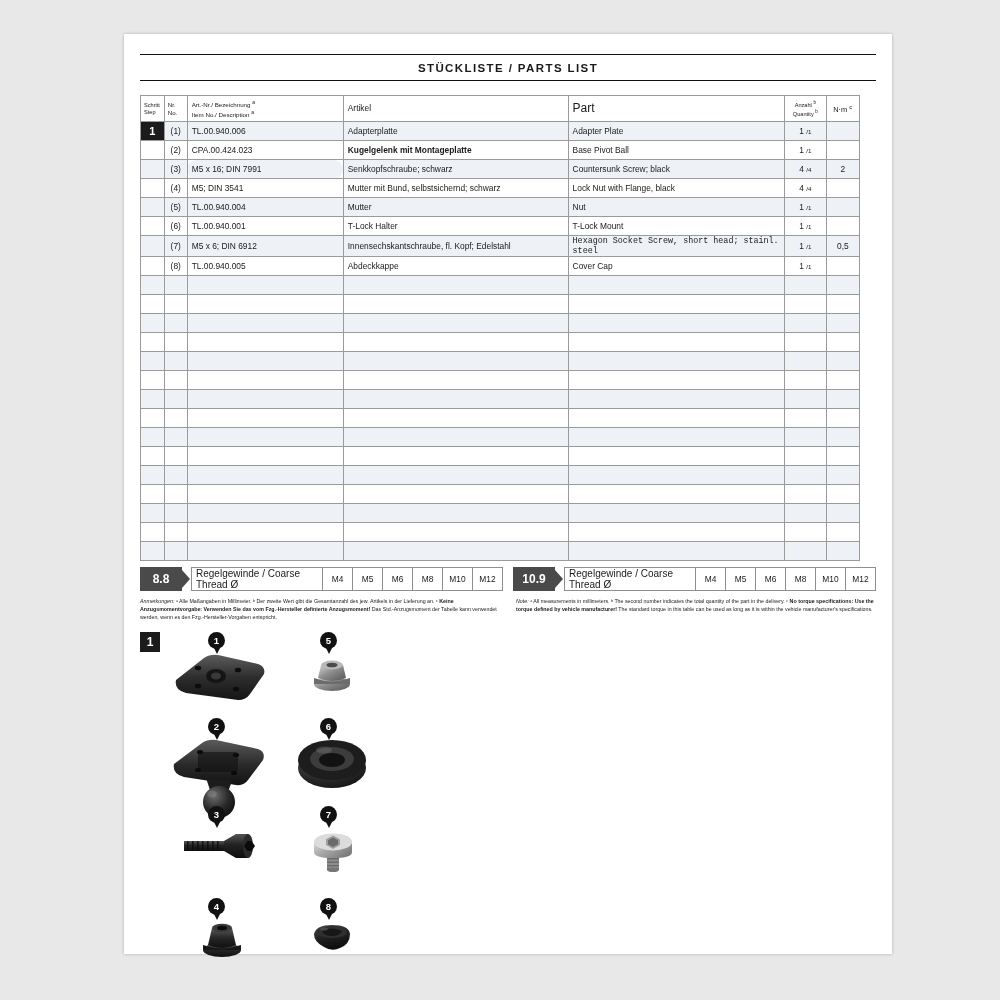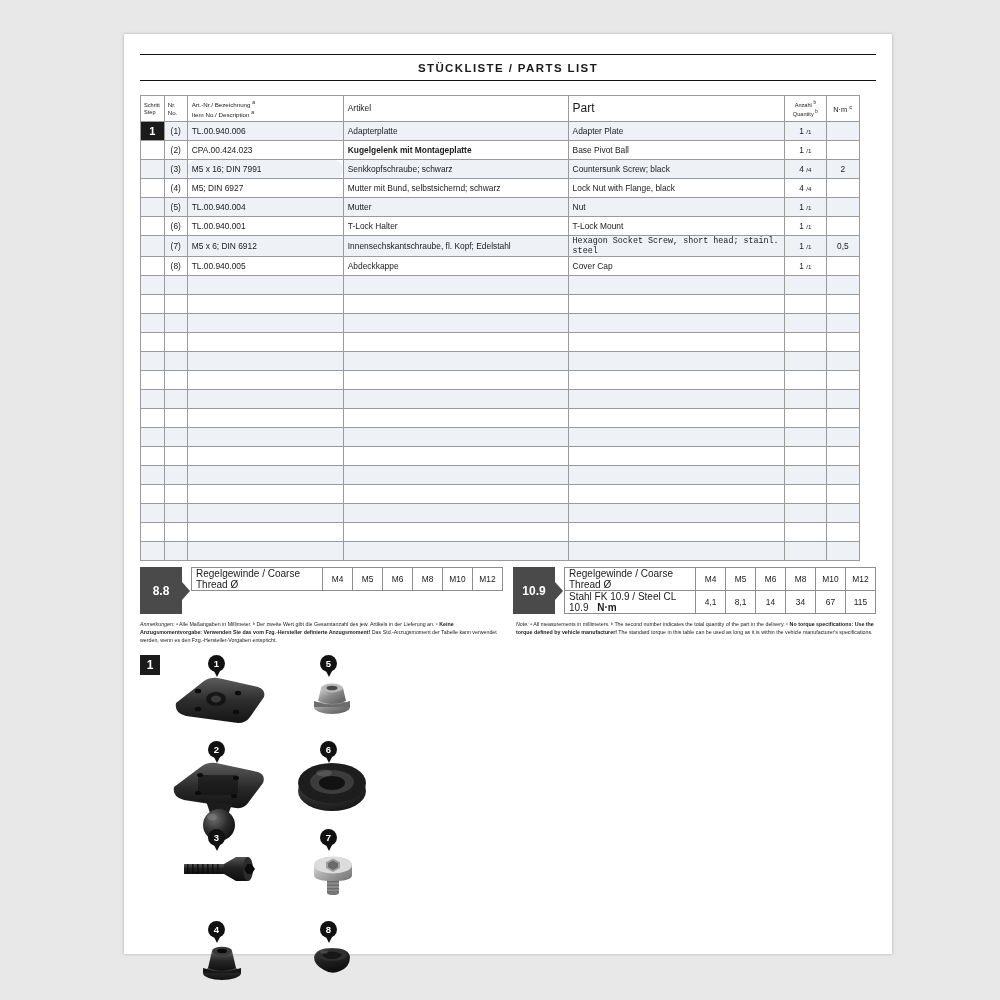--- a/index.html
+++ b/index.html
@@ -199,21 +199,21 @@
             <td class="c-no" style="border-left-style: dashed;">(3)</td>
             <td class="c-art" style="border-left-style: dashed; padding-left: 4px; border-radius: 9px;">M5 x 16; DIN 7991</td>
             <td class="c-desc" style="padding-left: 4px;">Senkkopfschraube; schwarz</td>
             <td class="c-part" style="padding-left: 4px;">Countersunk Screw; black</td>
             <td class="c-qty"><span class="qty-main">4</span> <span class="qty-sub">/4</span></td>
             <td class="c-nm">2</td>
           </tr>
           <tr>
             <td class="c-step"></td>
             <td class="c-no" style="border-left-style: dashed;">(4)</td>
-            <td class="c-art" style="border-left-style: dashed; padding-left: 4px;">M5; DIN 6927</td>
+            <td class="c-art" style="border-left-style: dashed; padding-left: 4px;">M5; DIN 3541</td>
             <td class="c-desc" style="padding-left: 4px;">Mutter mit Bund, selbstsichernd; schwarz</td>
             <td class="c-part" style="padding-left: 4px;">Lock Nut with Flange, black</td>
             <td class="c-qty"><span class="qty-main">4</span> <span class="qty-sub">/4</span></td>
             <td class="c-nm"></td>
           </tr>
           <tr class="alt">
             <td class="c-step"></td>
             <td class="c-no" style="border-left-style: dashed;">(5)</td>
             <td class="c-art" style="border-left-style: dashed; padding-left: 4px;">TL.00.940.004</td>
             <td class="c-desc" style="padding-left: 4px;">Mutter</td>
@@ -415,32 +415,20 @@
           <tbody>
               <tr>
             <td class="lbl">Regelgewinde / Coarse Thread Ø</td>
             <td class="hdr">M4</td>
             <td class="hdr">M5</td>
             <td class="hdr">M6</td>
             <td class="hdr">M8</td>
             <td class="hdr">M10</td>
             <td class="hdr">M12</td>
           </tr>
-          <tr>
-            <td class="lbl">
-              <span>Stahl FK 10.9 / Steel CL 10.9</span>
-              <b style="margin-left:6px">N·m</b>
-            </td>
-            <td>4,1</td>
-            <td>8,1</td>
-            <td>14</td>
-            <td>34</td>
-            <td>67</td>
-            <td>115</td>
-          </tr>
         </tbody>
           </table>
       </div>
     </div>
   </div>
 
   <div class="notes">
     <div>
       <i>Anmerkungen:</i><span> ᵃ Alle Maßangaben in Millimeter. ᵇ Der zweite Wert gibt die Gesamtanzahl des jew. Artikels in der Lieferung an. ᶜ </span><b>Keine Anzugsmomentvorgabe: Verwenden Sie das vom Fzg.-Hersteller definierte Anzugsmoment!</b><span> Das Std.-Anzugsmoment der Tabelle kann verwendet werden, wenn es den Fzg.-Hersteller-Vorgaben entspricht.</span>
     </div>

